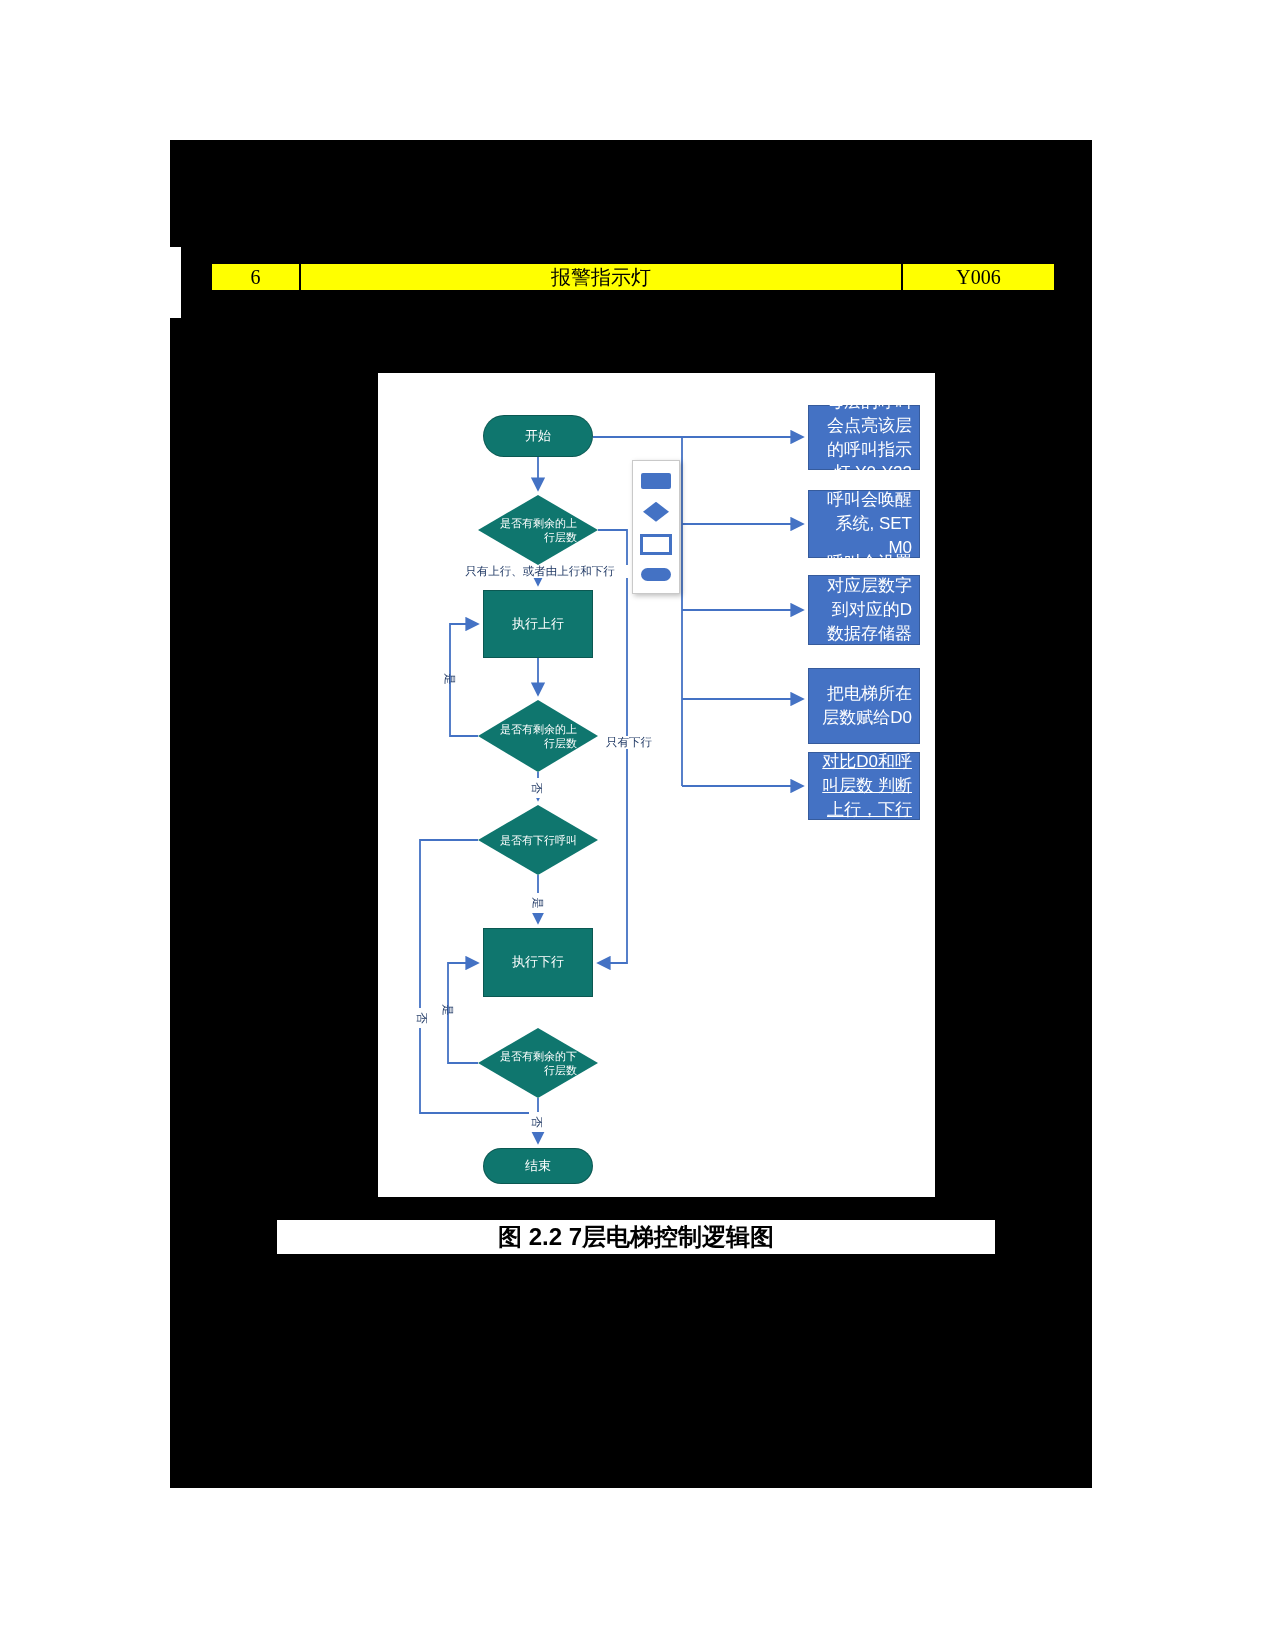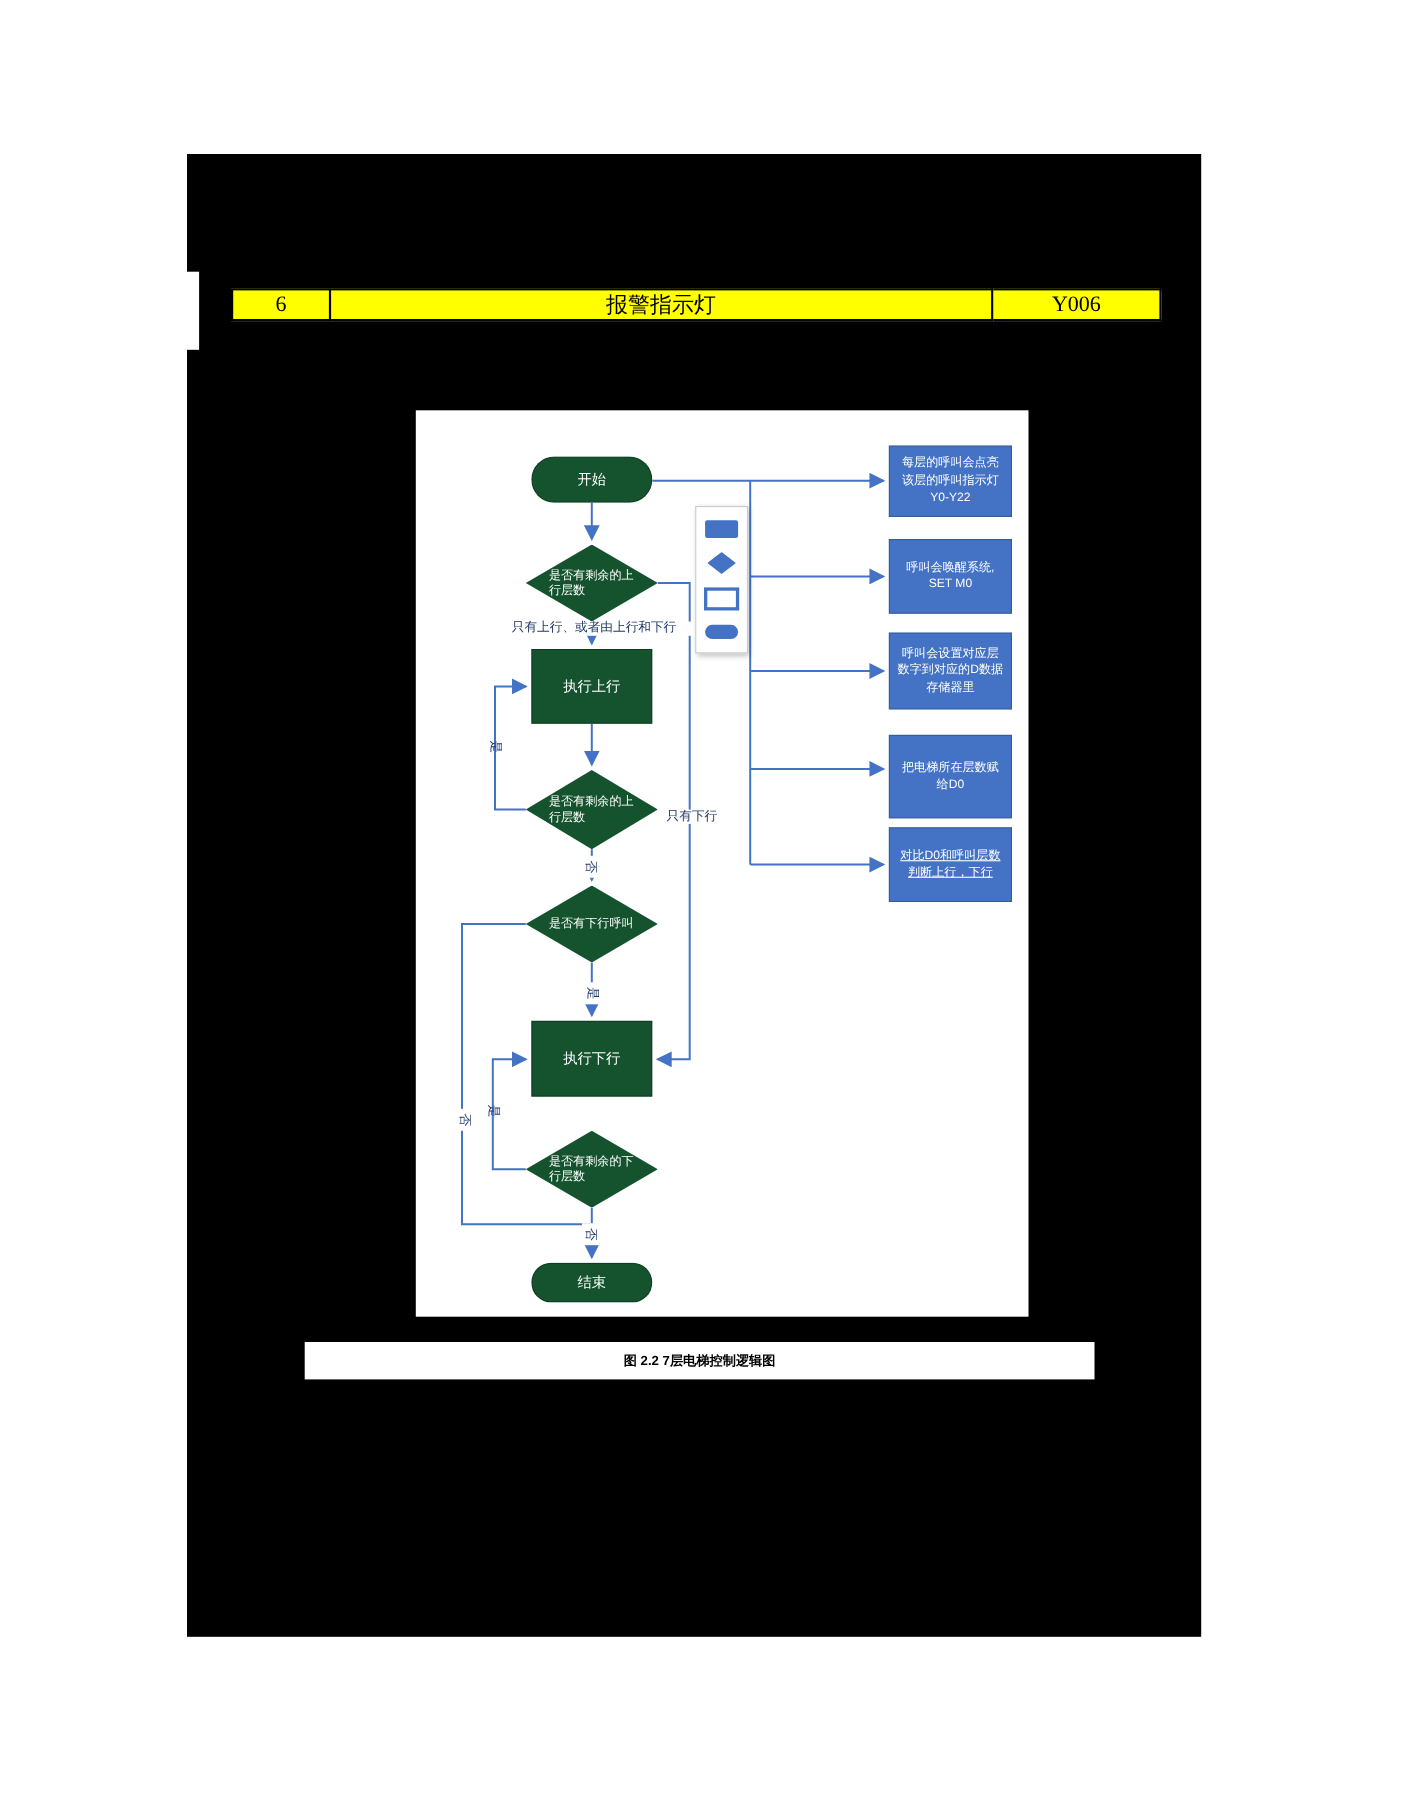--- a/index.html
+++ b/index.html
@@ -14,46 +14,46 @@
             align-items:center;justify-content:center;font-family:"Liberation Serif","DejaVu Serif",serif;
             font-size:20px;color:#000;}
   .dev-c1{width:91px;}
   .dev-c2{width:602px;border-left:none;text-align:center;}
   .dev-c3{width:153px;border-left:none;}
 
   
   .panel{position:absolute;left:208px;top:233px;width:557px;height:824px;background:#ffffff;}
   .wires{position:absolute;left:0;top:0;width:557px;height:824px;}
   .node{position:absolute;box-sizing:border-box;color:#fff;display:flex;align-items:center;
-        justify-content:center;text-align:left;background:#14532d;line-height:1.3;}
+        justify-content:center;text-align:right;background:#0f766e;line-height:1.3;}
   .stadium{border-radius:22px;border:1px solid rgba(0,0,0,0.25);font-size:13px;}
   .rectn{border:1px solid rgba(0,0,0,0.25);font-size:13px;}
   .diamond{clip-path:polygon(50% 0,100% 50%,50% 100%,0 50%);font-size:11px;}
   .diamond .din{width:78px;}
   .rbox{position:absolute;box-sizing:border-box;left:430px;width:112px;background:#4472C4;
-        border:1px solid rgba(0,0,0,0.2);color:#fff;font-size:11px;line-height:1.4;
-        display:flex;align-items:center;justify-content:center;text-align:center;padding:3px 7px;}
+        border:1px solid rgba(0,0,0,0.2);color:#fff;font-size:17px;line-height:1.4;
+        display:flex;align-items:center;justify-content:center;text-align:right;padding:3px 7px;}
   .lbl{position:absolute;color:#1F3864;font-size:11.5px;text-align:center;line-height:1.1;}
   .lbl.bg{background:#ffffff;padding:0 2px;}
   .rot{transform:rotate(90deg);transform-origin:center center;width:16px;height:16px;
        display:flex;align-items:center;justify-content:center;}
 
   
   .palette{position:absolute;left:254px;top:87px;width:46px;height:132px;background:#ffffff;
            border:1px solid #c9c9c9;box-shadow:2px 2px 5px rgba(0,0,0,0.25);
            display:flex;flex-direction:column;align-items:center;justify-content:space-evenly;}
   .p-rect{width:30px;height:16px;background:#4472C4;border-radius:2px;}
   .p-diamond{width:26px;height:20px;background:#4472C4;clip-path:polygon(50% 0,100% 50%,50% 100%,0 50%);}
   .p-orect{width:26px;height:15px;background:#fff;border:3px solid #4472C4;}
   .p-pill{width:30px;height:13px;background:#4472C4;border-radius:7px;}
 
   
   .caption{position:absolute;left:107px;top:1080px;width:718px;height:34px;background:#ffffff;
            display:flex;align-items:center;justify-content:center;color:#000;
-           font-size:12px;font-weight:bold;}
+           font-size:24px;font-weight:bold;}
 </style>
 </head>
 <body>
 
 <div class="screen">
   <div class="blackpage">
 
     <div class="white-sliver"></div>
 
     <div class="dev-row">

